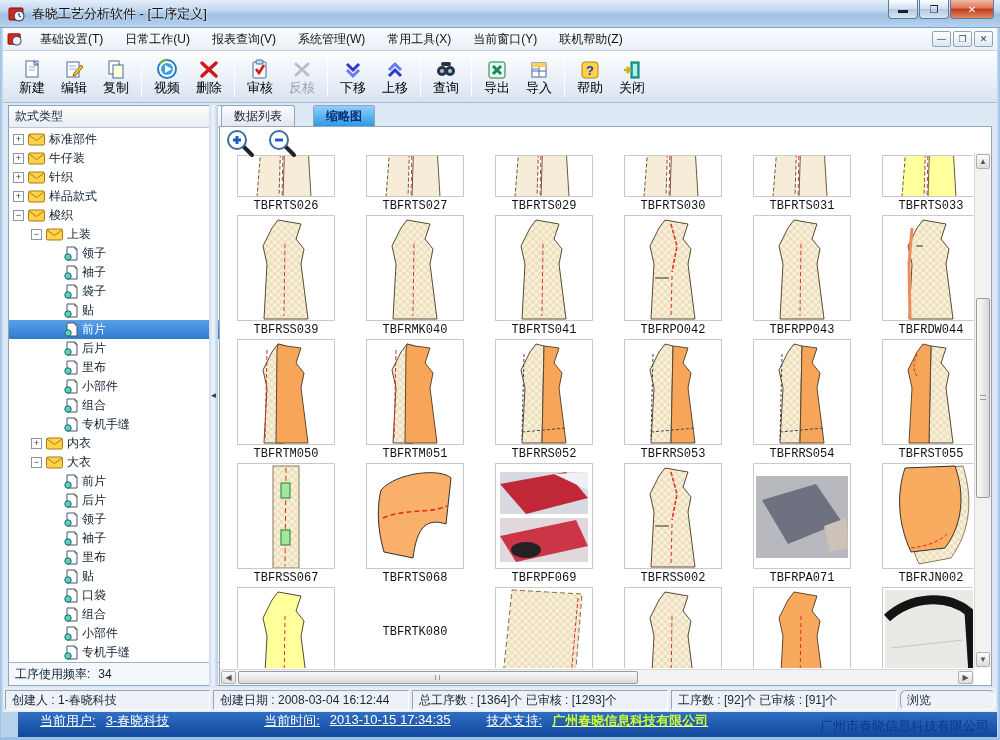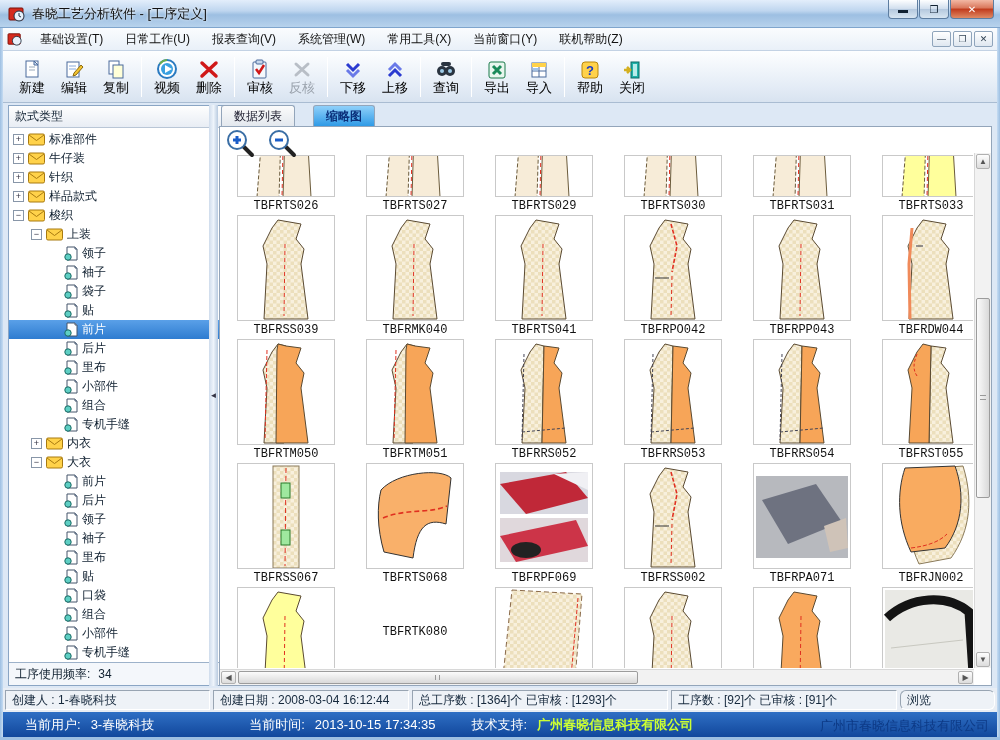--- a/index.html
+++ b/index.html
@@ -102,23 +102,23 @@
   .hsb-thumb { position:absolute; top:1px; bottom:1px; background:linear-gradient(#fbfbfb,#d9d9d9);
     border:1px solid #9c9c9c; border-radius:2px; }
   .hsb-grip { position:absolute; top:3px; bottom:3px; left:50%; width:5px; margin-left:-3px;
     border-left:1px solid #999; border-right:1px solid #999; }
 
   
   #statusbar { position:absolute; left:3px; right:3px; bottom:28px; height:24px; background:#e8edf4;
     display:flex; gap:3px; padding:2px 2px; }
   .spanel { border:1px solid; border-color:#98a4b2 #fff #fff #98a4b2; background:#eef2f7;
     display:flex; align-items:center; padding:0 6px; color:#15283c; white-space:nowrap; overflow:hidden;}
-  #bottombar { position:absolute; left:3px; right:3px; bottom:3px; height:25px;
-    background:linear-gradient(#2f6fc4,#11479c); color:#fff; display:flex; align-items:center;
-    font-size:13px; }
+  #bottombar { position:absolute; left:18px; right:3px; bottom:3px; height:25px;
+    background:linear-gradient(#2f6fc4,#11479c); color:#fff; display:flex; 
+    font-size:13px;text-decoration:underline; }
   #bottombar .blabel { margin-left:22px; }
   #bottombar .bvalue { margin-left:10px; }
   .support-val { color:#ccff33 !important; font-weight:bold; }
   .watermark { position:absolute; right:8px; top:5px; color:#0d3a86; font-size:13px; }
 
   
   .frame-l,.frame-r { position:absolute; top:28px; bottom:0; width:3px;
     background:linear-gradient(90deg,#9dbfe2,#c6dcf2); }
   .frame-l { left:0; } .frame-r { right:0; background:linear-gradient(90deg,#c6dcf2,#9dbfe2);}
   .frame-b { position:absolute; left:0; right:0; bottom:0; height:3px; background:#9dbfe2; }

